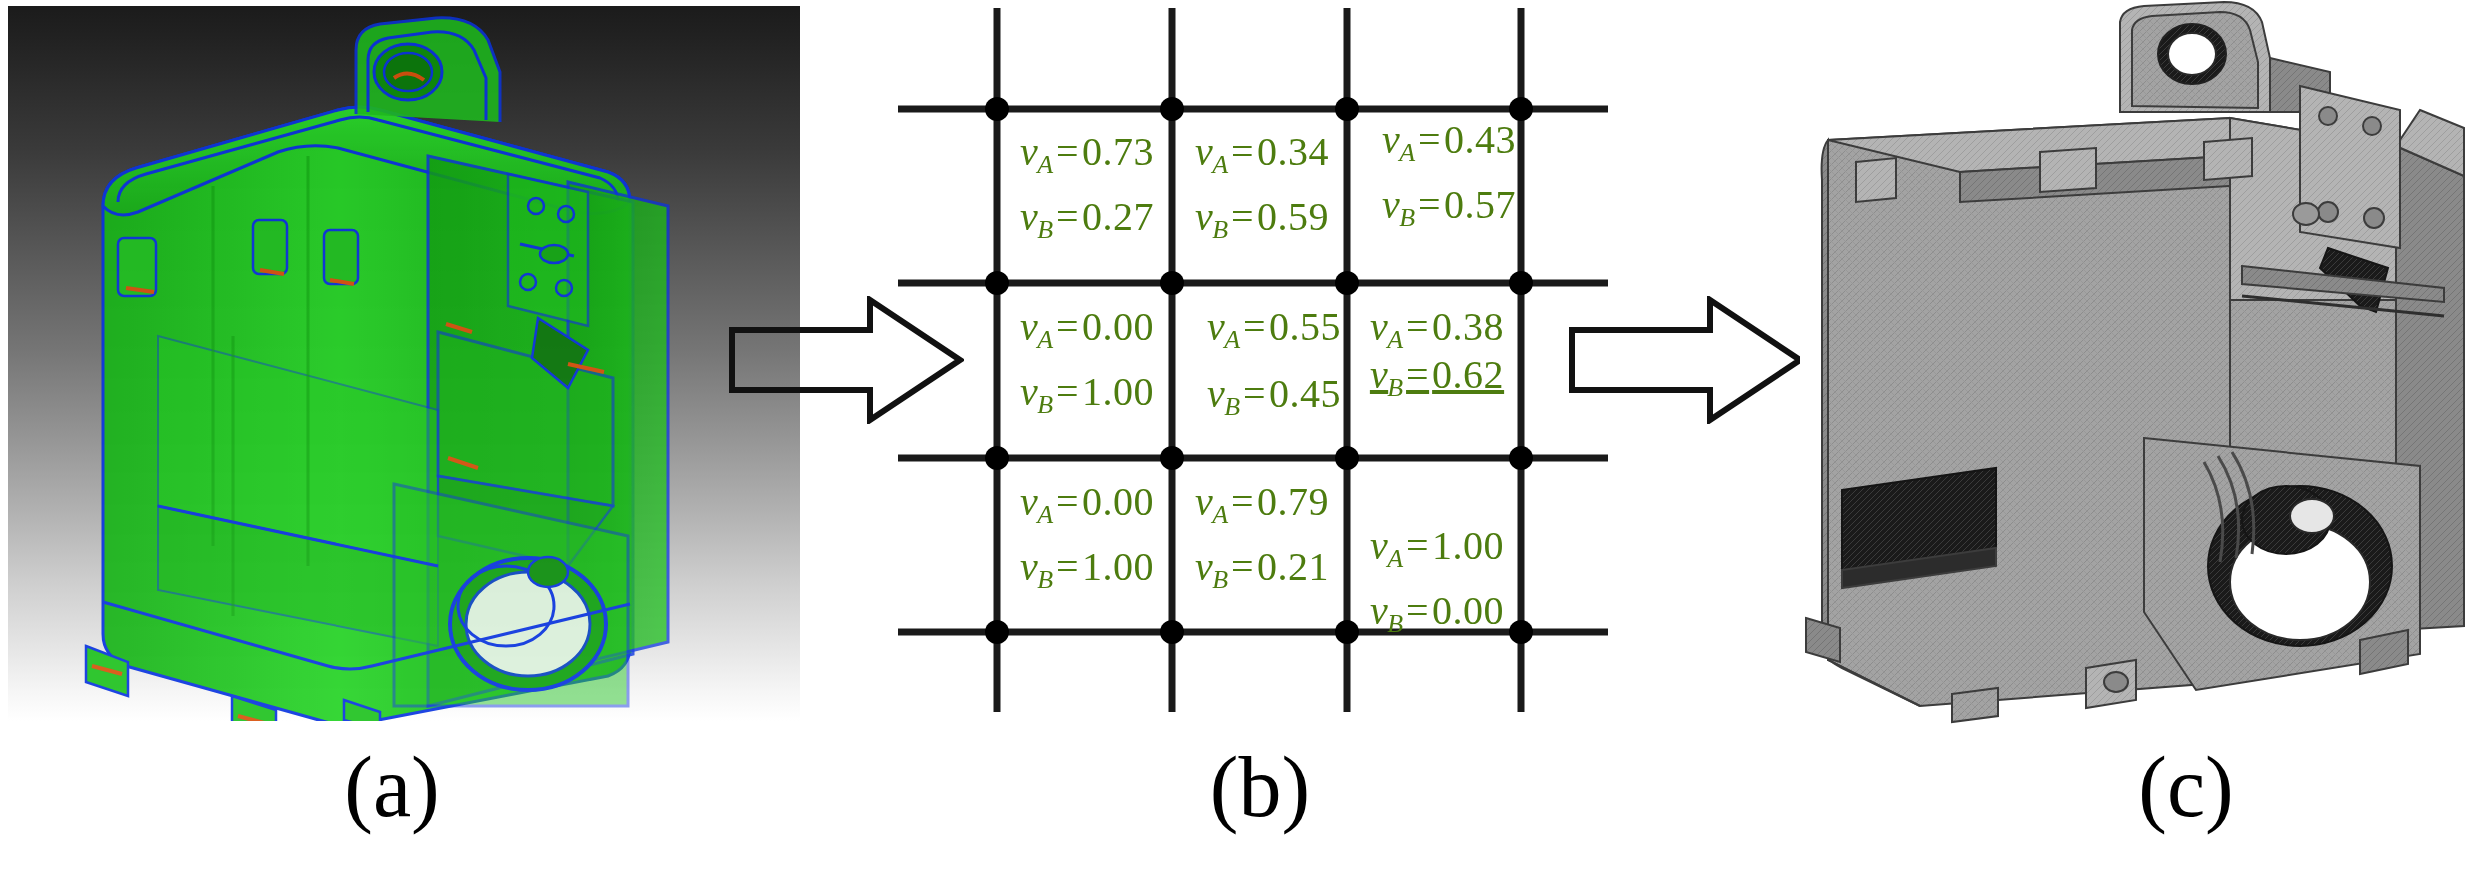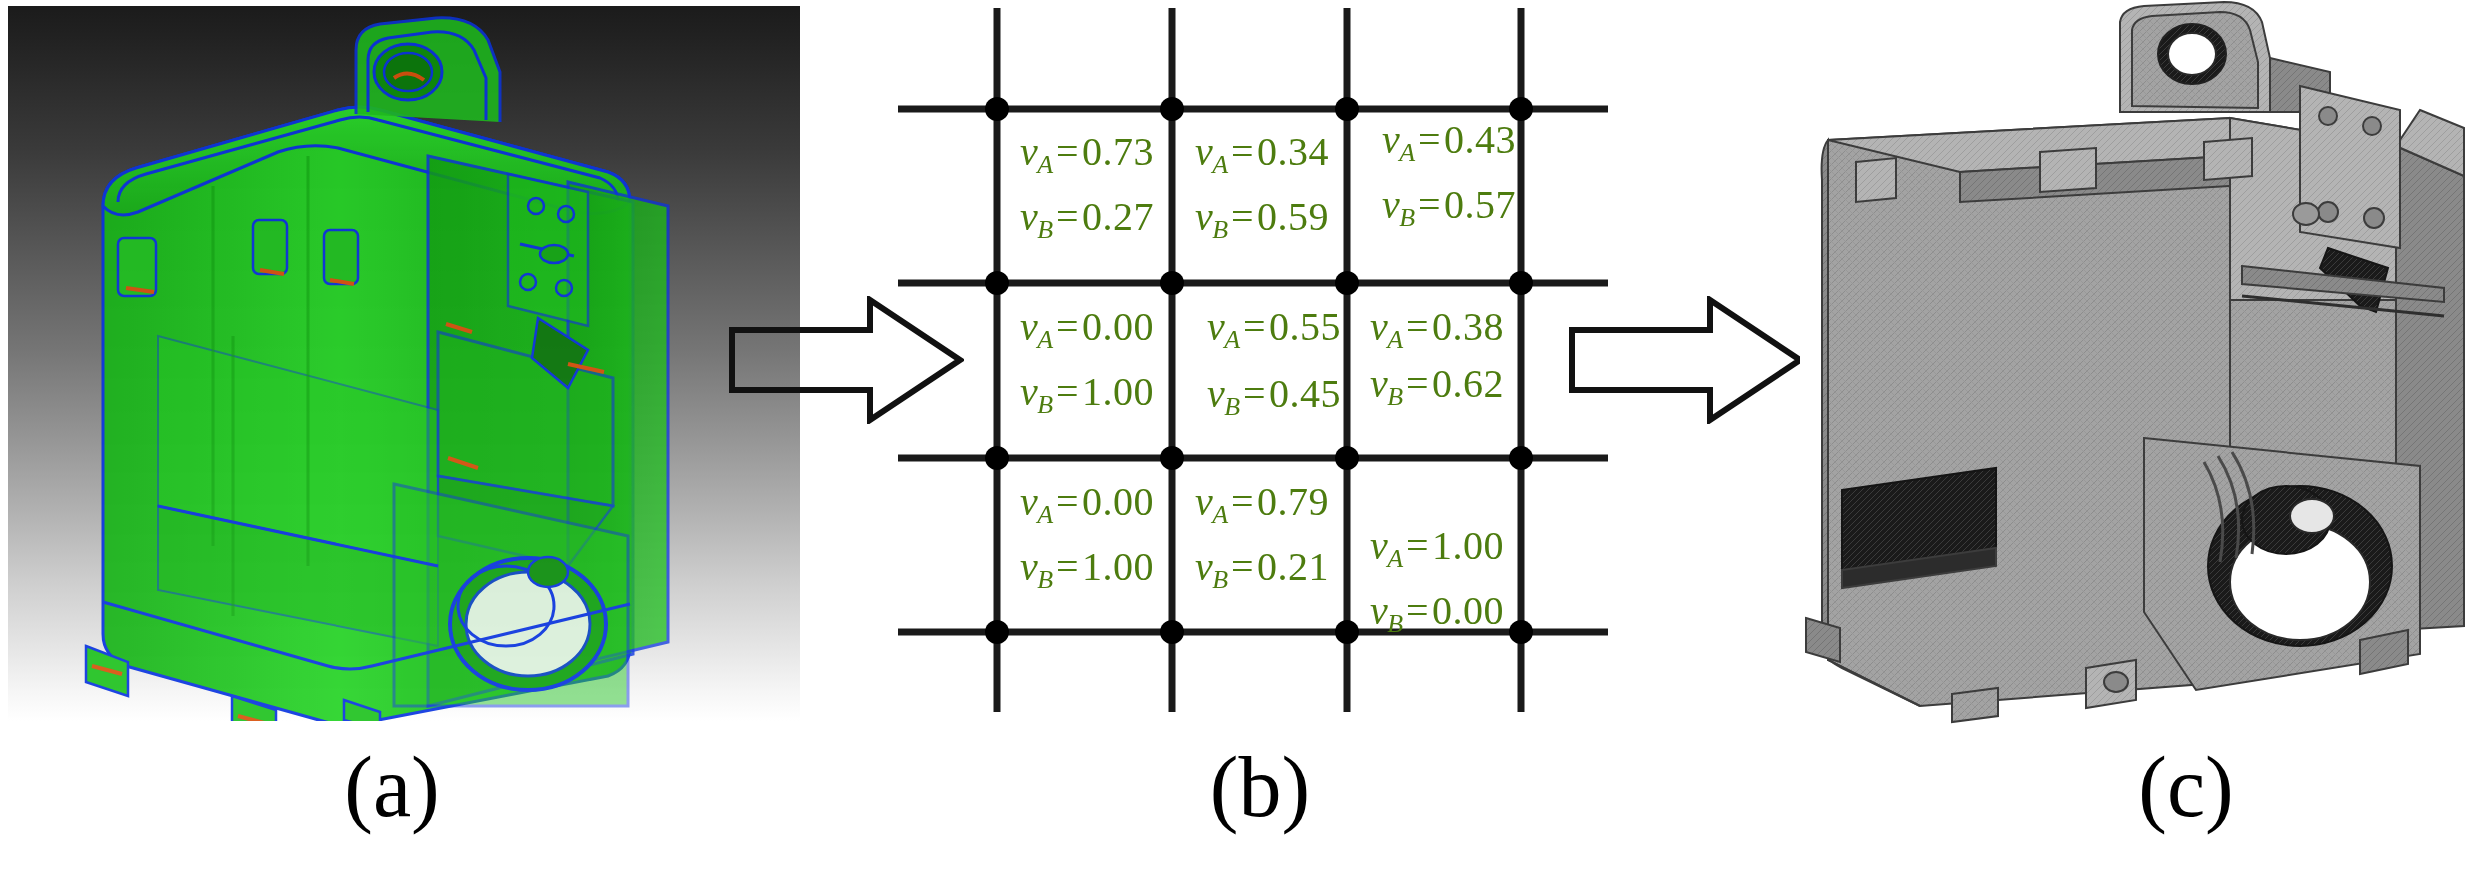--- a/index.html
+++ b/index.html
@@ -287,21 +287,21 @@
       </div>
       <div class="cell-line" style="margin-top:20px;">
         <span class="vsym">v</span><span class="sub">B</span><span class="eq">=</span><span>0.45</span>
       </div>
     </div>
 
     <div class="cell-text" style="left:471px; top:307px;">
       <div class="cell-line">
         <span class="vsym">v</span><span class="sub">A</span><span class="eq">=</span><span>0.38</span>
       </div>
-      <div class="cell-line" style="margin-top:10px;">
+      <div class="cell-line" style="margin-top:1px;text-decoration:underline;">
         <span class="vsym">v</span><span class="sub">B</span><span class="eq">=</span><span>0.62</span>
       </div>
     </div>
 
     <div class="cell-text" style="left:121px; top:482px;">
       <div class="cell-line">
         <span class="vsym">v</span><span class="sub">A</span><span class="eq">=</span><span>0.00</span>
       </div>
       <div class="cell-line" style="margin-top:18px;">
         <span class="vsym">v</span><span class="sub">B</span><span class="eq">=</span><span>1.00</span>

